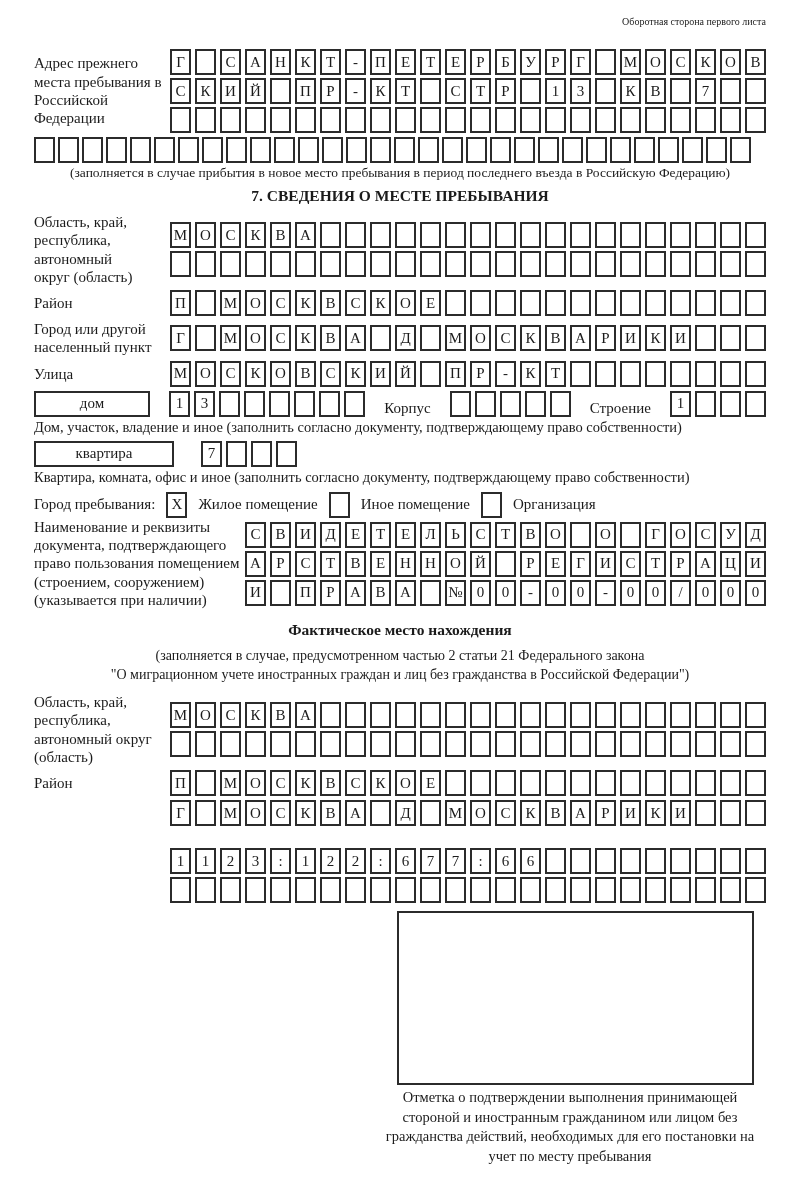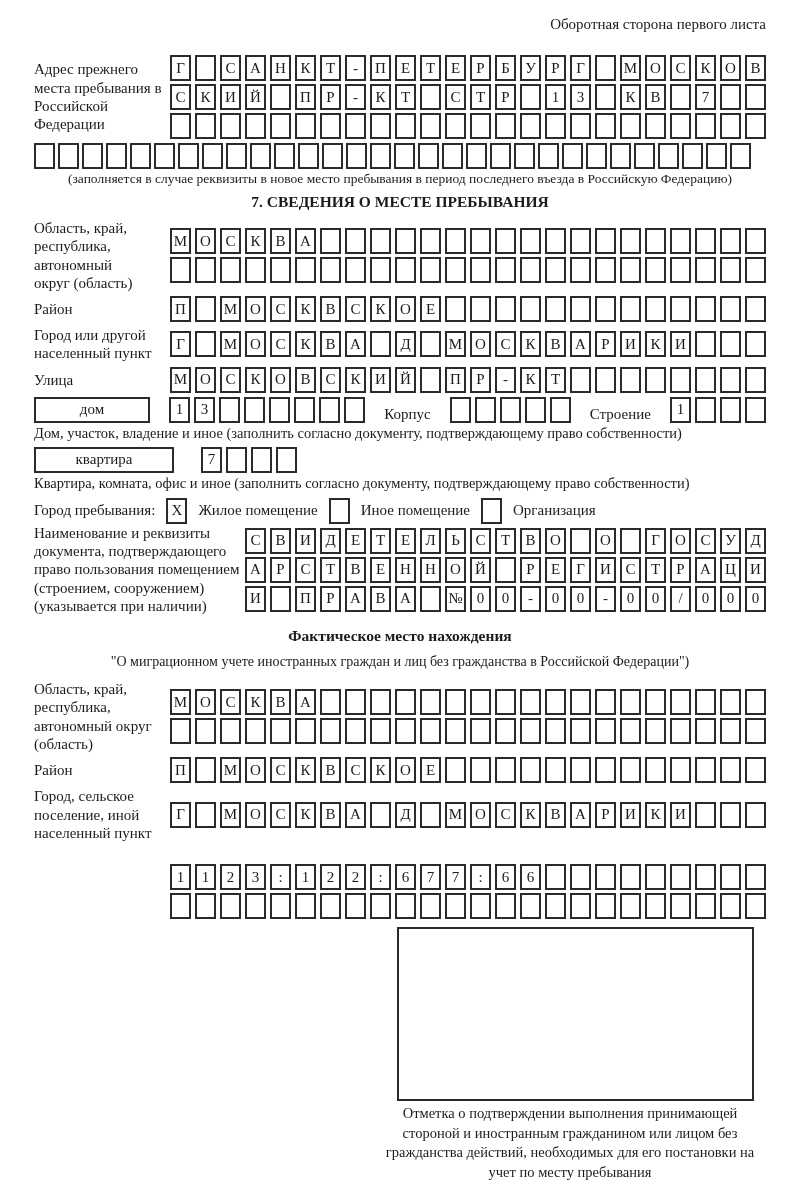--- a/index.html
+++ b/index.html
@@ -1,19 +1,19 @@
 <!DOCTYPE html>
 <html><head>
 <meta charset="utf-8">
 <style>
   html,body{margin:0;padding:0;background:#fff;}
   body{width:800px;height:1180px;overflow:hidden;color:#1b1b1b;
        font-family:"Liberation Serif","DejaVu Serif",serif;}
   .page{padding:16px 34px 0 34px;box-sizing:border-box;width:800px;}
-  .header-note{text-align:right;font-size:15px;margin-bottom:22px;}
+  .header-note{text-align:right;font-size:10px;margin-bottom:22px;}
   .lbl{font-size:15px;line-height:1.22;}
   .frow{display:flex;align-items:center;margin-bottom:4px;}
   .rowstack{flex:1;display:flex;flex-direction:column;gap:3px;align-items:flex-end;}
   .cells{display:flex;gap:4px;margin-left:auto;}
   .cells.left{margin-left:0;}
   .cells.tight{gap:3px;margin-left:0;}
   .cell{width:21px;height:26px;border:2px solid #2b2b2b;box-sizing:border-box;
         display:inline-flex;align-items:center;justify-content:center;
         font-size:15px;flex:none;background:#fff;}
   .note-center{text-align:center;font-size:13.5px;margin:2px 0 4px 0;}
@@ -155,21 +155,21 @@
       <span class="cell"></span>
       <span class="cell"></span>
       <span class="cell"></span>
       <span class="cell"></span>
       <span class="cell"></span>
       <span class="cell"></span>
       <span class="cell"></span>
       <span class="cell"></span>
       <span class="cell"></span>
     </div>
-  <div class="note-center">(заполняется в случае реквизиты в новое место пребывания в период последнего въезда в Российскую Федерацию)</div>
+  <div class="note-center">(заполняется в случае прибытия в новое место пребывания в период последнего въезда в Российскую Федерацию)</div>
 
   <div class="sec-title">7. СВЕДЕНИЯ О МЕСТЕ ПРЕБЫВАНИЯ</div>
 
   <div class="frow">
     <div class="lbl w-reg">Область, край, республика, автономный округ (область)</div>
     <div class="rowstack">
       <div class="cells">
           <span class="cell">М</span>
           <span class="cell">О</span>
           <span class="cell">С</span>
@@ -434,20 +434,21 @@
           <span class="cell">0</span>
           <span class="cell">/</span>
           <span class="cell">0</span>
           <span class="cell">0</span>
           <span class="cell">0</span>
         </div>
     </div>
   </div>
 
   <div class="sec-title" style="margin-top:12px;text-align:center;">Фактическое место нахождения</div>
+  <div class="act-note">(заполняется в случае, предусмотренном частью 2 статьи 21 Федерального закона</div>
   <div class="act-note" style="margin-bottom:8px;">"О миграционном учете иностранных граждан и лиц без гражданства в Российской Федерации")</div>
 
   <div class="frow">
     <div class="lbl w-reg2">Область, край, республика, автономный округ (область)</div>
     <div class="rowstack">
       <div class="cells">
           <span class="cell">М</span>
           <span class="cell">О</span>
           <span class="cell">С</span>
           <span class="cell">К</span>
@@ -525,21 +526,20 @@
         <span class="cell"></span>
         <span class="cell"></span>
         <span class="cell"></span>
         <span class="cell"></span>
         <span class="cell"></span>
         <span class="cell"></span>
       </div>
   </div>
 
   <div class="frow">
-    <div class="lbl w-city2">Город, сельское поселение, иной населенный пункт</div>
     <div class="cells">
         <span class="cell">Г</span>
         <span class="cell"></span>
         <span class="cell">М</span>
         <span class="cell">О</span>
         <span class="cell">С</span>
         <span class="cell">К</span>
         <span class="cell">В</span>
         <span class="cell">А</span>
         <span class="cell"></span>

